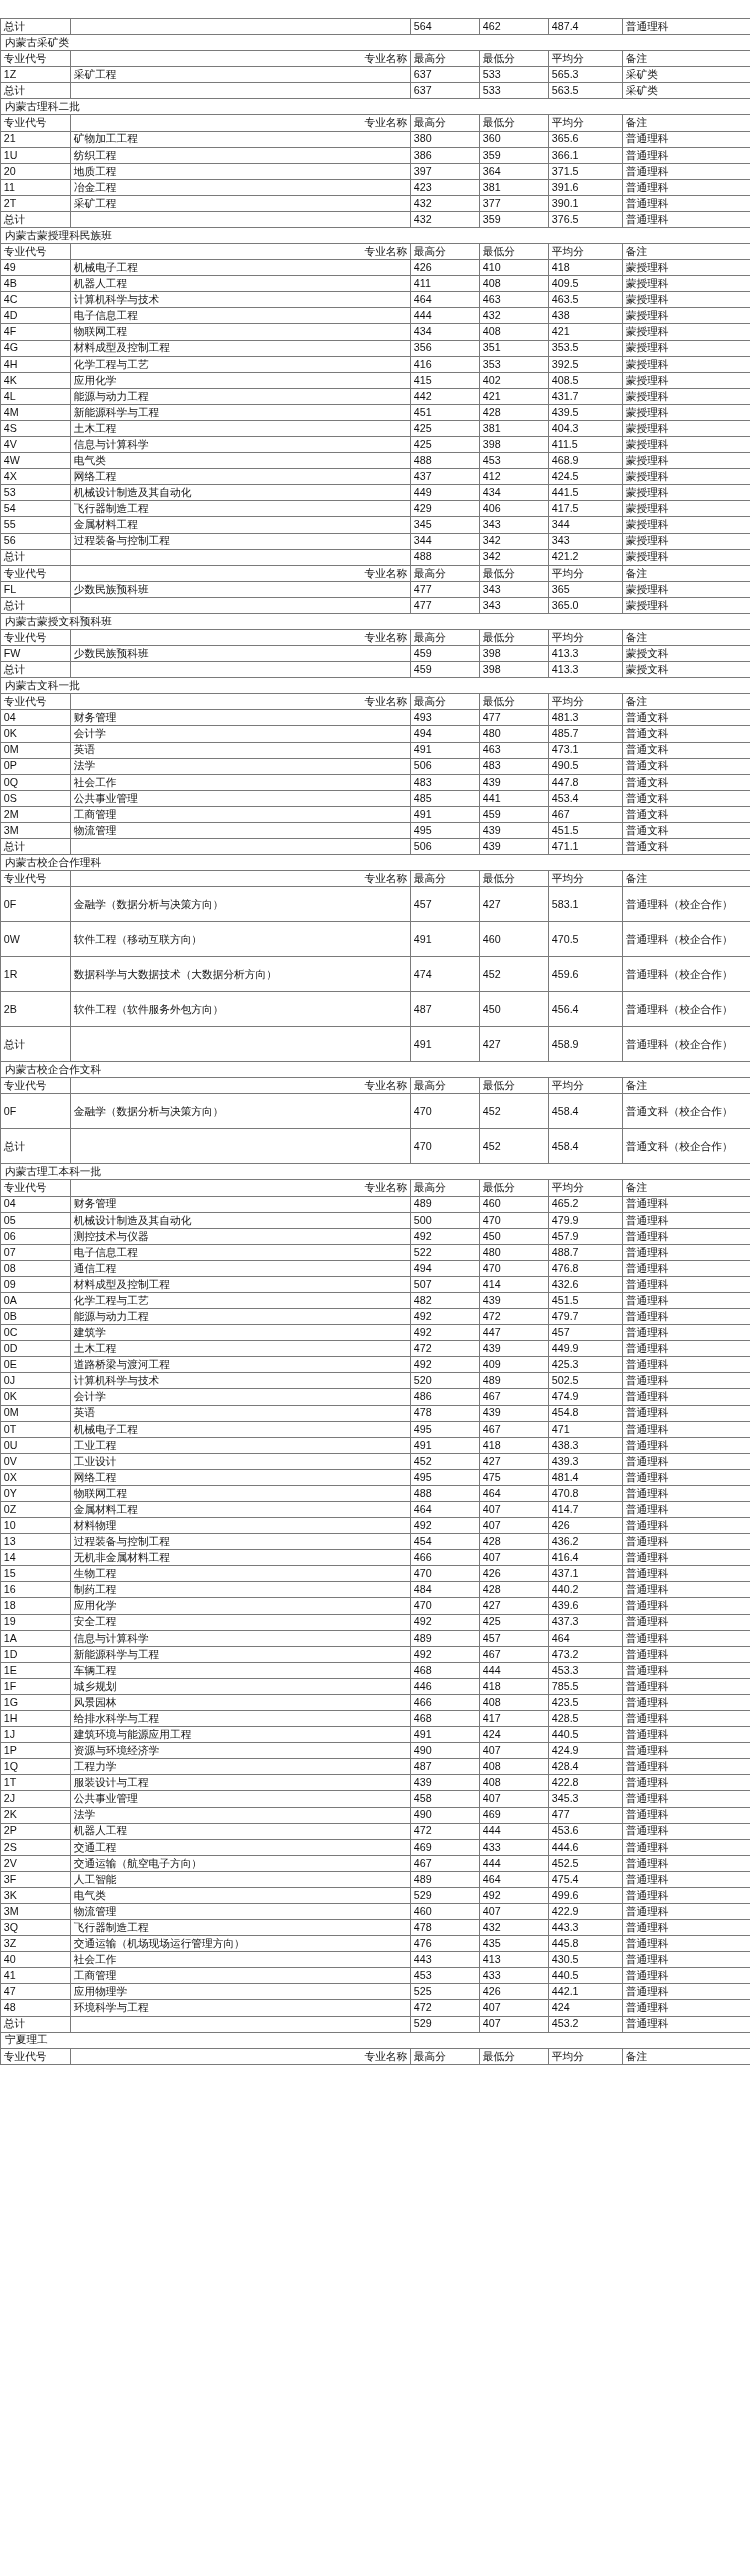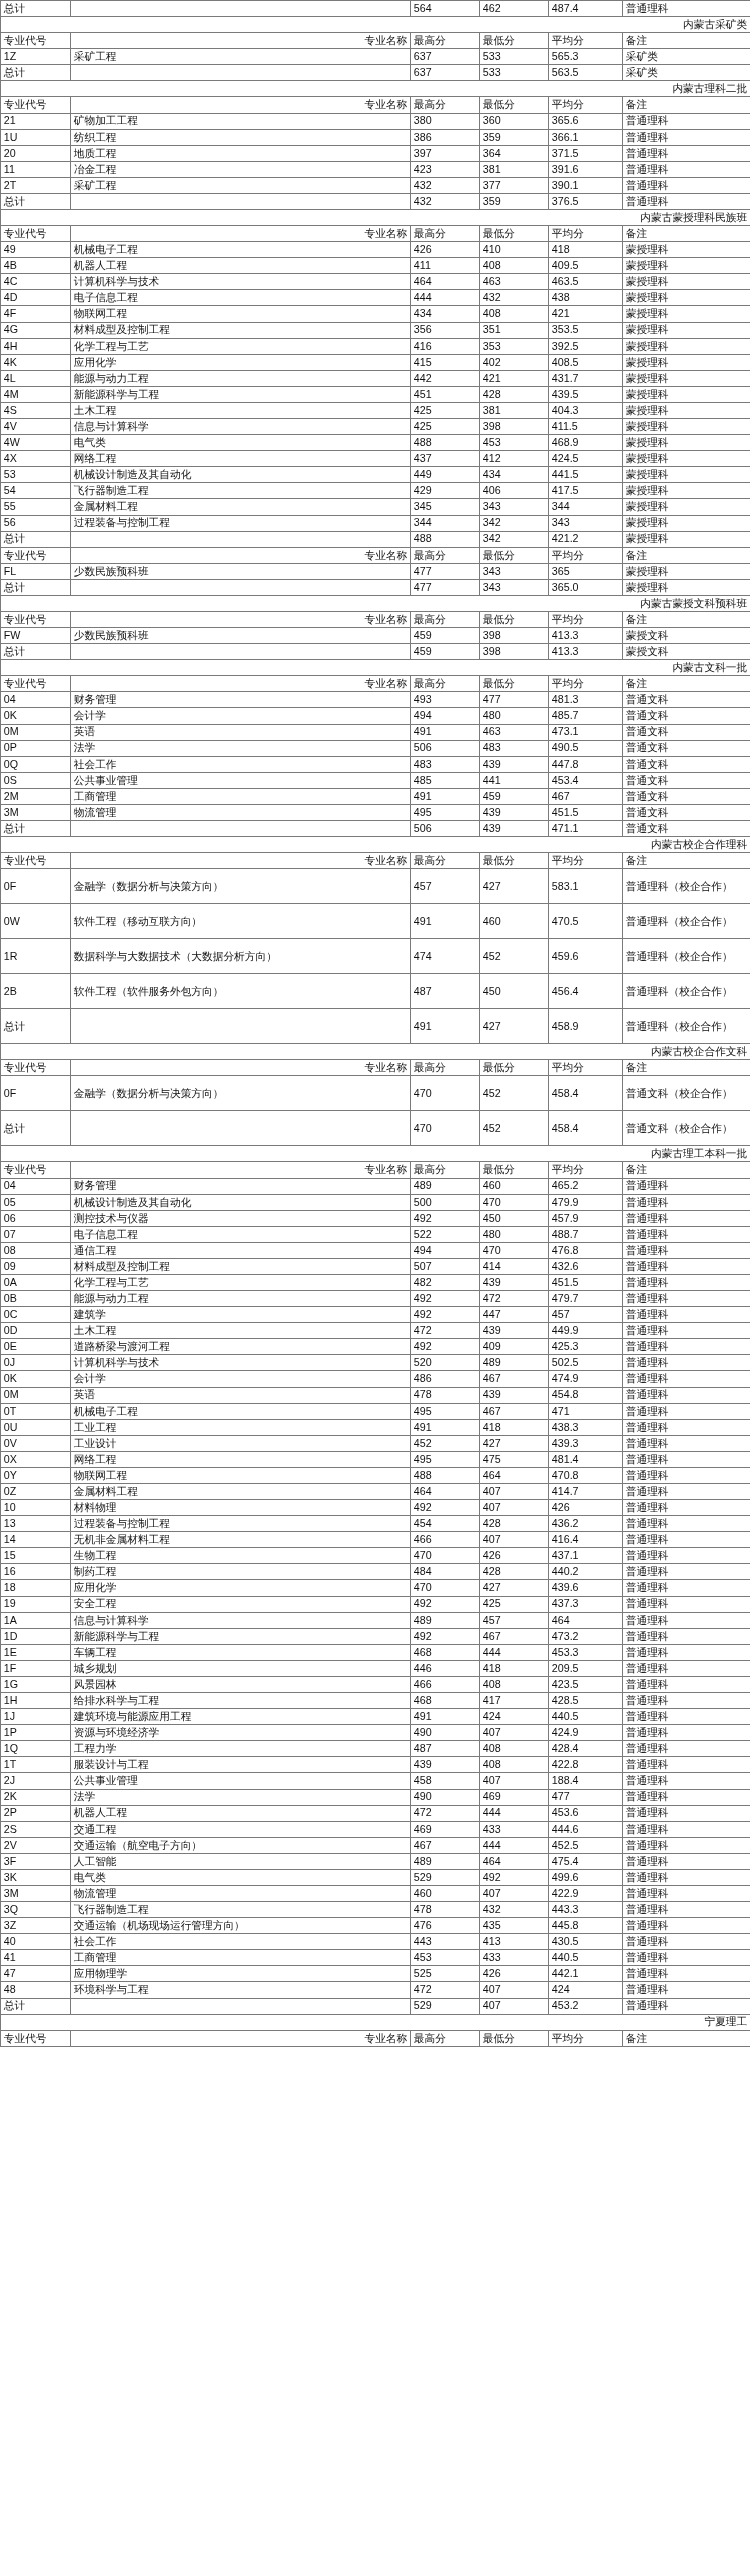--- a/index.html
+++ b/index.html
@@ -9,20 +9,21 @@
   }
   body {
     font-family: "Liberation Sans", "DejaVu Sans", sans-serif;
     color: #111111;
     -webkit-font-smoothing: none;
   }
   #page {
     width: 750px;
     position: relative;
     background: #ffffff;
+    margin-top: 18px;
   }
   table.score-table {
     width: 750px;
     border-collapse: collapse;
     table-layout: fixed;
     font-size: 10.7px;
     line-height: 1.15;
   }
   table.score-table td {
     border: 0.9px solid #7a7a7a;
@@ -36,22 +37,21 @@
   
   col.c-code   { width: 70px; }
   col.c-name   { width: 340px; }
   col.c-max    { width: 69px; }
   col.c-min    { width: 69px; }
   col.c-avg    { width: 74px; }
   col.c-note   { width: 128px; }
 
   tr.section-title-row td {
     height: 16px;
-    padding-left: 11px;
-    text-align: right;
+    padding-left: 4px;
   }
   tr.header-row td {
     height: 15px;
   }
   tr.data-row td {
     height: 14px;
   }
   tr.total-row td {
     height: 14px;
   }
@@ -799,21 +799,21 @@
           <td class="cell-num">468</td>
           <td class="cell-num">444</td>
           <td class="cell-num">453.3</td>
           <td class="cell-note">普通理科</td>
         </tr>
         <tr class="data-row">
           <td class="cell-code">1F</td>
           <td class="cell-name">城乡规划</td>
           <td class="cell-num">446</td>
           <td class="cell-num">418</td>
-          <td class="cell-num">209.5</td>
+          <td class="cell-num">785.5</td>
           <td class="cell-note">普通理科</td>
         </tr>
         <tr class="data-row">
           <td class="cell-code">1G</td>
           <td class="cell-name">风景园林</td>
           <td class="cell-num">466</td>
           <td class="cell-num">408</td>
           <td class="cell-num">423.5</td>
           <td class="cell-note">普通理科</td>
         </tr>
@@ -855,21 +855,21 @@
           <td class="cell-num">439</td>
           <td class="cell-num">408</td>
           <td class="cell-num">422.8</td>
           <td class="cell-note">普通理科</td>
         </tr>
         <tr class="data-row">
           <td class="cell-code">2J</td>
           <td class="cell-name">公共事业管理</td>
           <td class="cell-num">458</td>
           <td class="cell-num">407</td>
-          <td class="cell-num">188.4</td>
+          <td class="cell-num">345.3</td>
           <td class="cell-note">普通理科</td>
         </tr>
         <tr class="data-row">
           <td class="cell-code">2K</td>
           <td class="cell-name">法学</td>
           <td class="cell-num">490</td>
           <td class="cell-num">469</td>
           <td class="cell-num">477</td>
           <td class="cell-note">普通理科</td>
         </tr>

